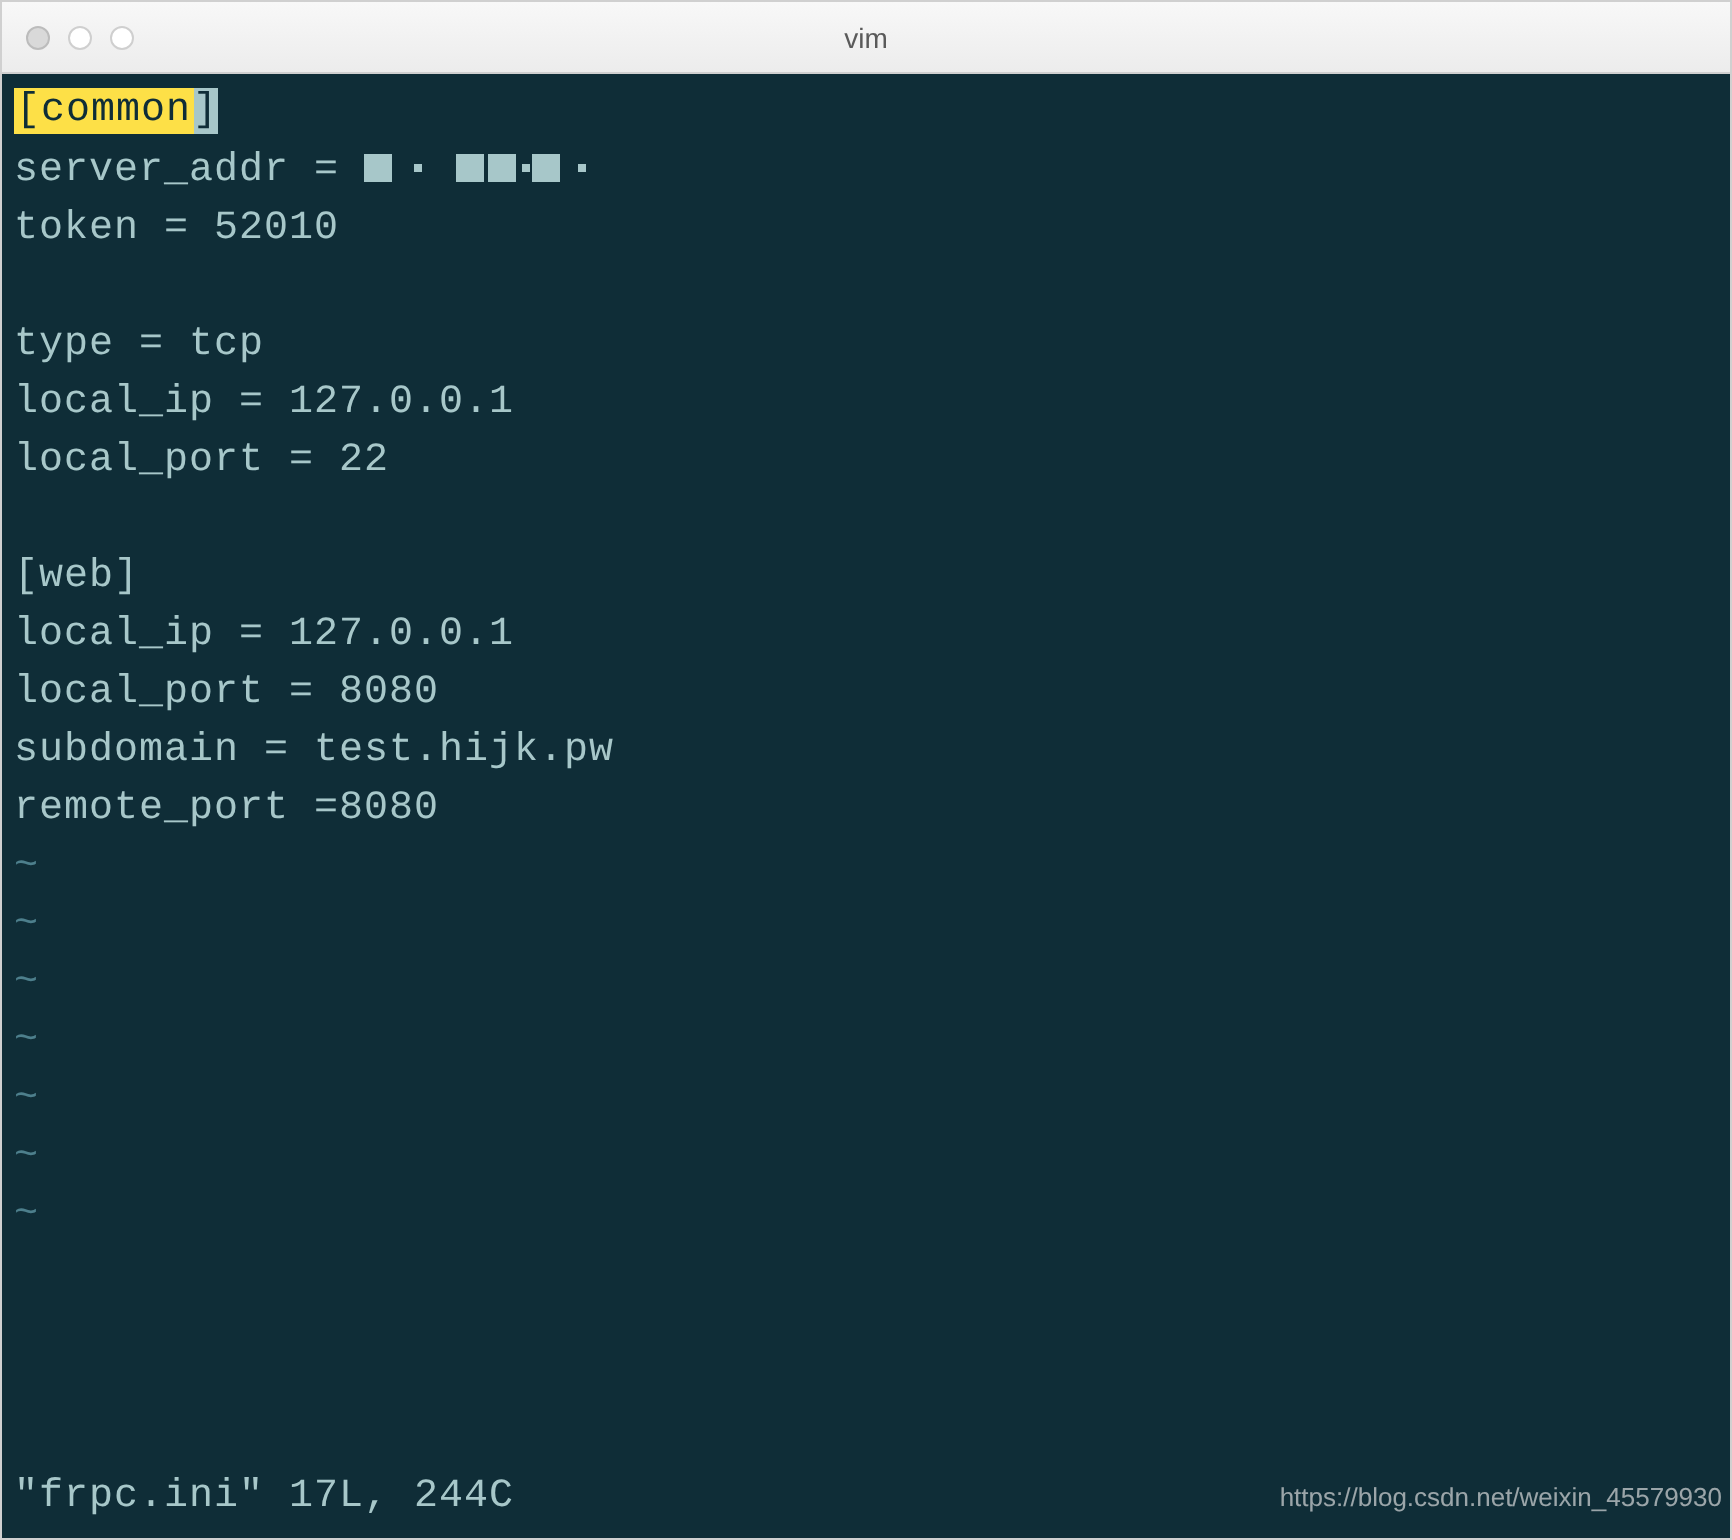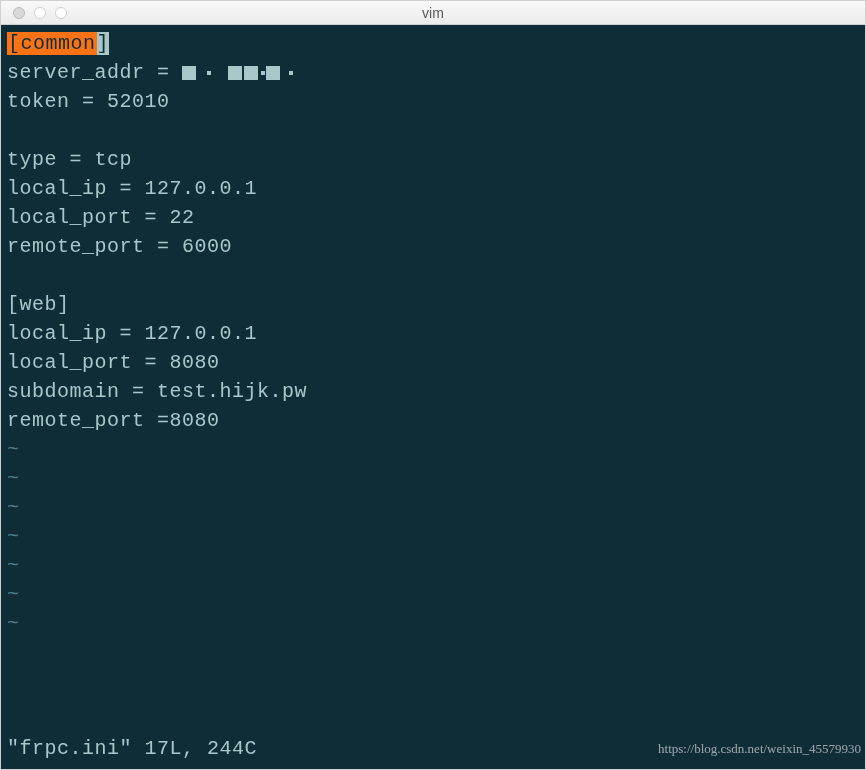--- a/index.html
+++ b/index.html
@@ -15,21 +15,21 @@
       overflow: hidden;
     }
     .window {
       width: 100%;
       height: 100%;
       display: flex;
       flex-direction: column;
       border: 1px solid #d0d0d0;
     }
     .titlebar {
-      height: 24px;
+      height: 36px;
       background: linear-gradient(to bottom, #f8f8f8, #ececec);
       display: flex;
       align-items: center;
       padding: 0 12px;
       position: relative;
       border-bottom: 1px solid #d0d0d0;
     }
     .traffic-lights {
       display: flex;
       gap: 9px;
@@ -64,21 +64,21 @@
       position: relative;
       overflow: hidden;
       font-family: Menlo, Monaco, "Courier New", monospace;
       letter-spacing: 0.5px;
     }
     .line {
       white-space: pre;
       min-height: 29px;
     }
     .section-hl {
-      background: #f97316;
+      background: #fde047;
       color: #0f2d37;
       padding: 0 1px;
     }
     .cursor-block {
       background: #a7c7c9;
       color: #0f2d37;
     }
     .tilde {
       color: #4d7f8c;
     }
@@ -111,21 +111,21 @@
       justify-content: space-between;
       font-size: 20px;
       color: #a7c7c9;
     }
     .watermark {
       position: absolute;
       bottom: 6px;
       right: 4px;
       font-size: 13px;
       color: rgba(230, 230, 230, 0.65);
-      font-family: Liberation Serif, serif;
+      font-family: Liberation Sans, sans-serif;
       letter-spacing: 0;
     }
   </style>
 </head>
 <body>
 
 <div class="window">
   <div class="titlebar">
     <div class="traffic-lights">
       <div class="tl close"></div>
@@ -140,21 +140,20 @@
     <div class="line"><span class="section-hl">[common</span><span class="cursor-block">]</span></div>
 
     <div class="line"><span>server_addr = </span><span class="obscured"><span class="ob-box"></span><span style="display:inline-block;width:8px"></span><span class="ob-dot"></span><span style="display:inline-block;width:16px"></span><span class="ob-box"></span><span class="ob-box"></span><span class="ob-dot"></span><span class="ob-box"></span><span style="display:inline-block;width:6px"></span><span class="ob-dot"></span></span></div>
     <div class="line">token = 52010</div>
 
     <div class="line"></div>
 
     <div class="line">type = tcp</div>
     <div class="line">local_ip = 127.0.0.1</div>
     <div class="line">local_port = 22</div>
-    <div class="line">remote_port = 6000</div>
 
     <div class="line"></div>
 
     <div class="line">[web]</div>
     <div class="line">local_ip = 127.0.0.1</div>
     <div class="line">local_port = 8080</div>
     <div class="line">subdomain = test.hijk.pw</div>
     <div class="line">remote_port =8080</div>
 
     <div class="line tilde">~</div>

